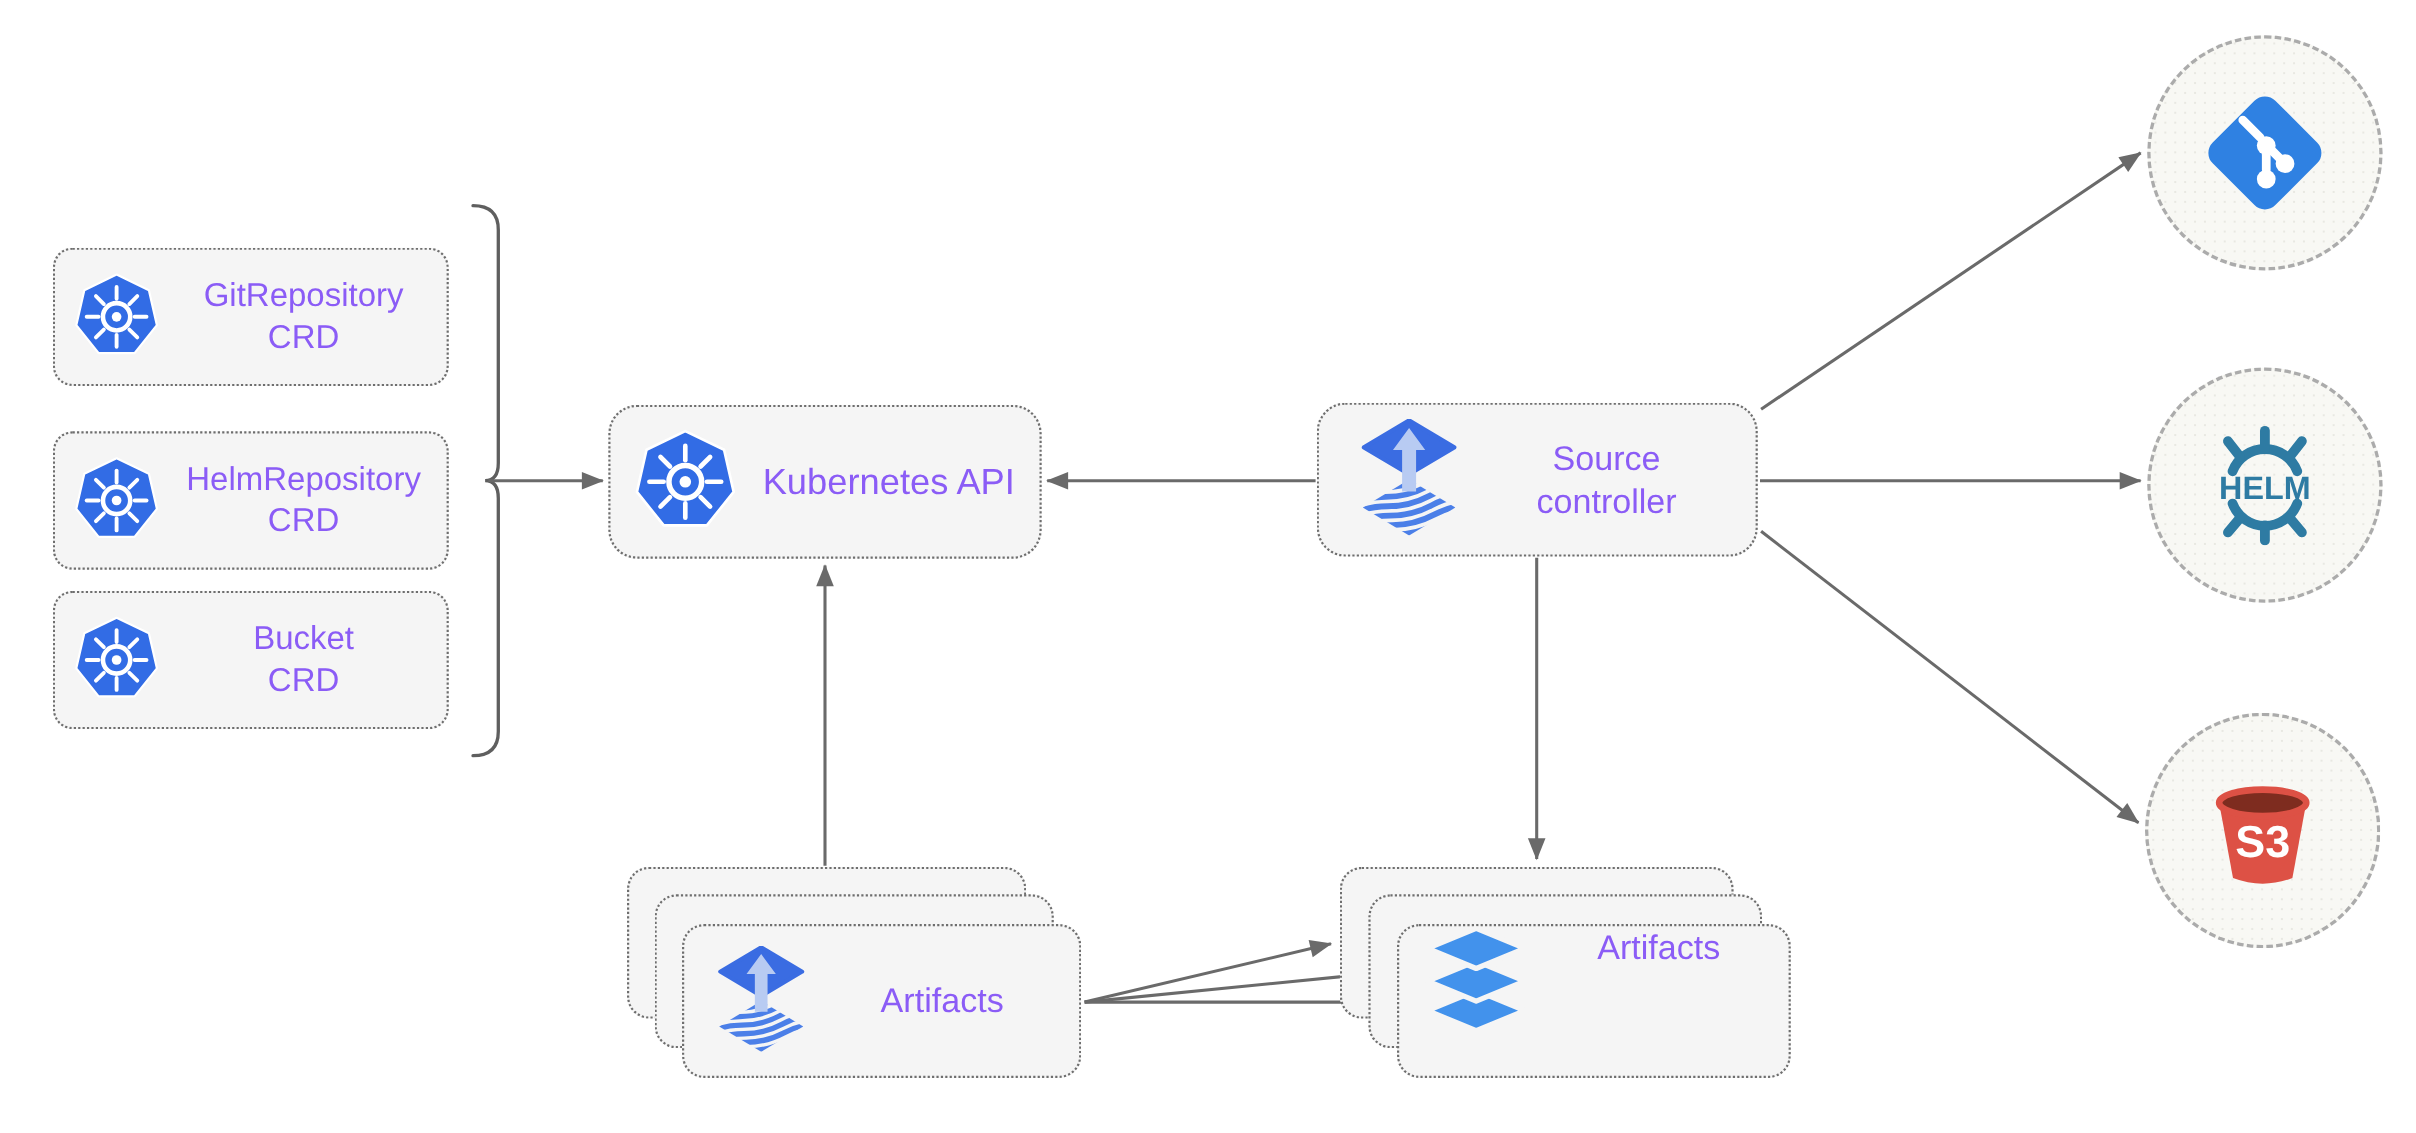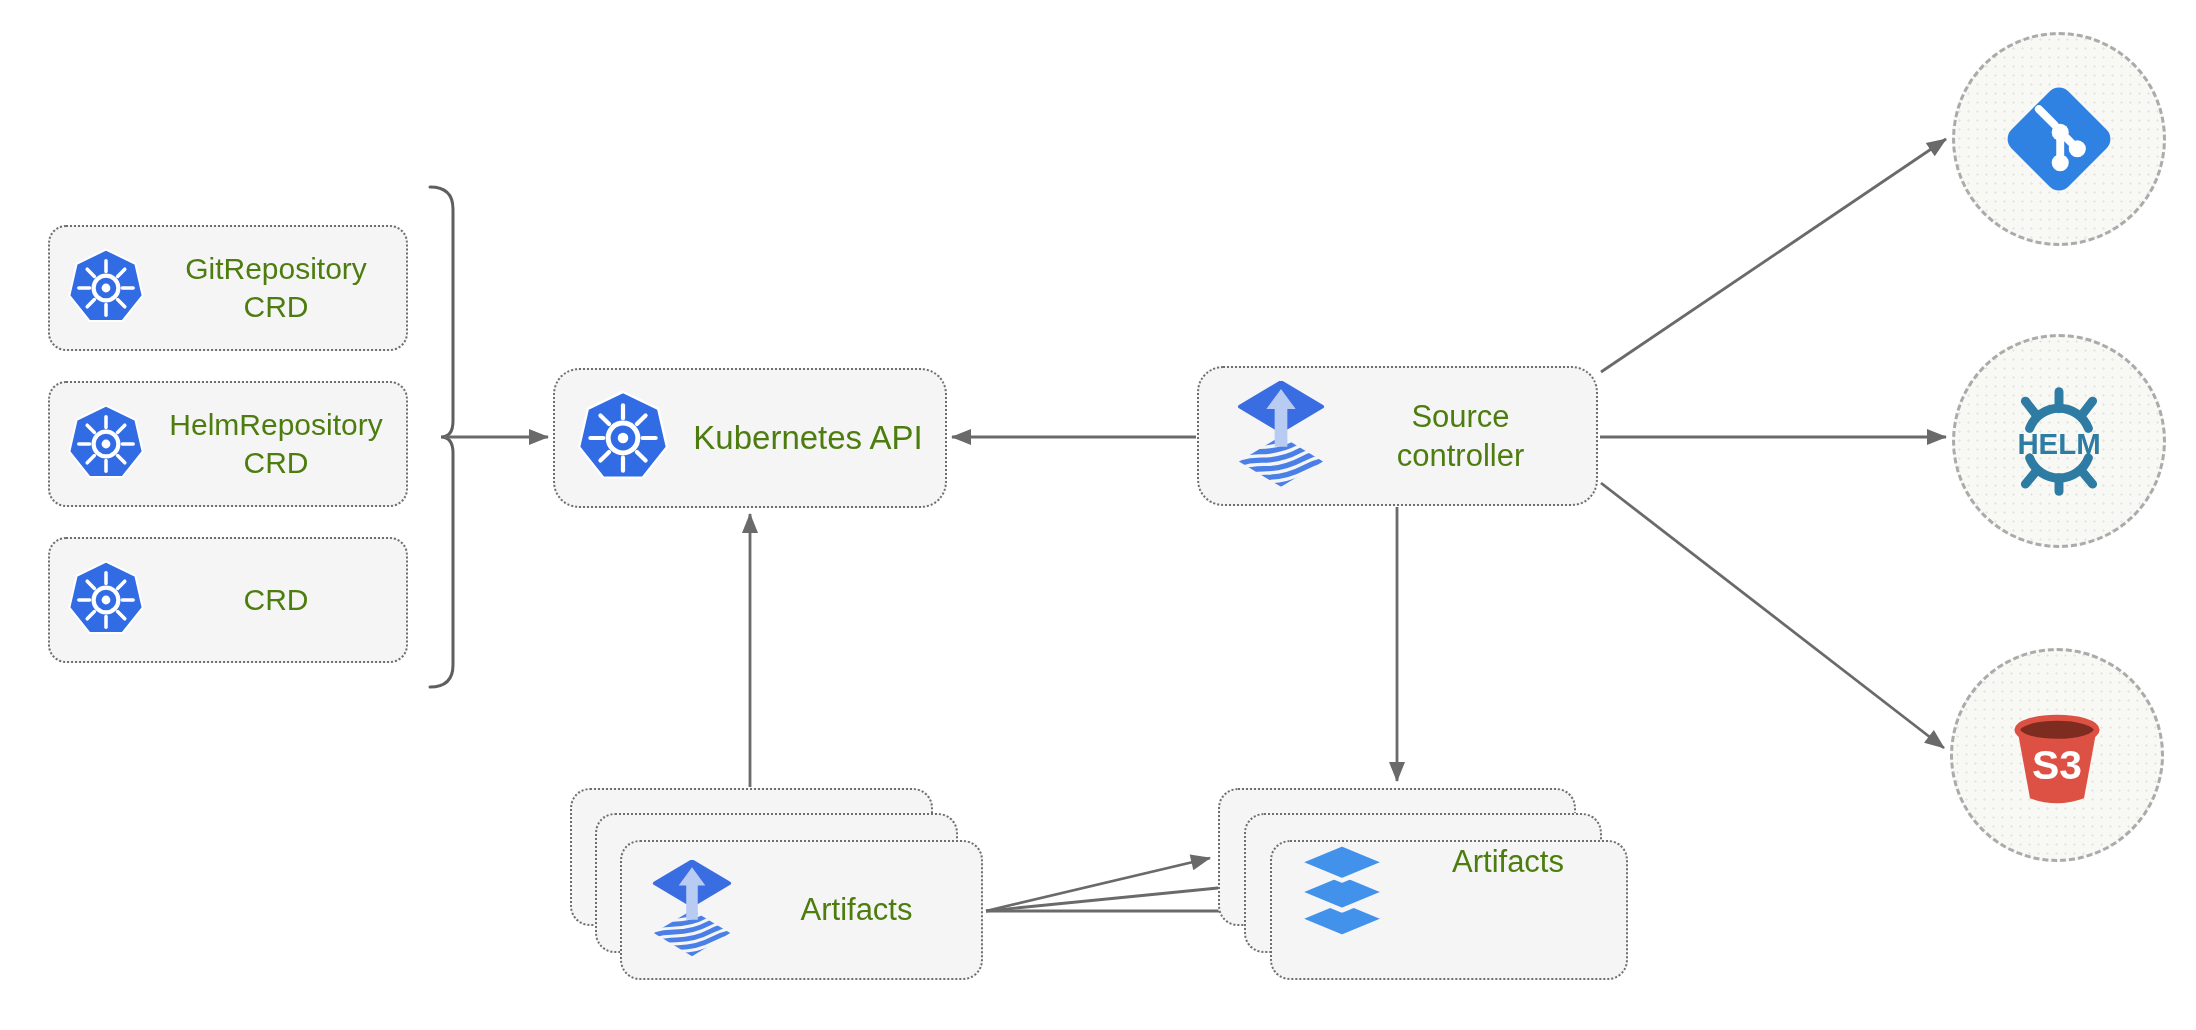--- a/index.html
+++ b/index.html
@@ -11,30 +11,30 @@
   }
   .canvas { position:relative; width:2196px; height:1030px; overflow:hidden; background:#fff; }
   .connectors { position:absolute; left:0; top:0; pointer-events:none; }
 
   .node {
     position:absolute; display:flex; align-items:center;
     background:#f5f5f5; border:2.5px dotted #6e6e6e;
   }
   .rounded-sm { border-radius:18px; }
   .rounded-lg { border-radius:26px; }
-  .label { flex:1 1 auto; text-align:center; line-height:1.26; color:#4d7c0f; }
+  .label { flex:1 1 auto; text-align:center; line-height:1.26; color:#8b5cf6; }
   .label-30 { font-size:30px; }
   .label-31 { font-size:31px; }
   .label-33 { font-size:33px; }
   .icon { flex:0 0 auto; display:block; }
 
   
   .crd { left:48px; width:360px; height:126px; padding-left:16px; }
   #crd-git  { top:225px; }
-  #crd-helm { top:381px; }
+  #crd-helm { top:392px; }
   #crd-bucket { top:537px; }
 
   
   #k8s-api { left:553px; top:368px; width:394px; height:140px; padding-left:20px; }
 
   
   #source-ctrl { left:1197px; top:366px; width:401px; height:140px; padding-left:38px; }
 
   
   .stackbox {
@@ -192,20 +192,21 @@
       <div>HelmRepository</div>
       <div>CRD</div>
     </div>
   </div>
 
   <div class="node rounded-sm crd" id="crd-bucket">
     <svg class="icon" width="80" height="80">
         <use href="#sym-k8s"></use>
       </svg>
     <div class="label label-30">
+      <div>Bucket</div>
       <div>CRD</div>
     </div>
   </div>
 
   <div class="node rounded-lg" id="source-ctrl">
     <svg class="icon" width="88" height="110">
         <use href="#sym-flux"></use>
       </svg>
     <div class="label label-31">
       <div>Source</div>

